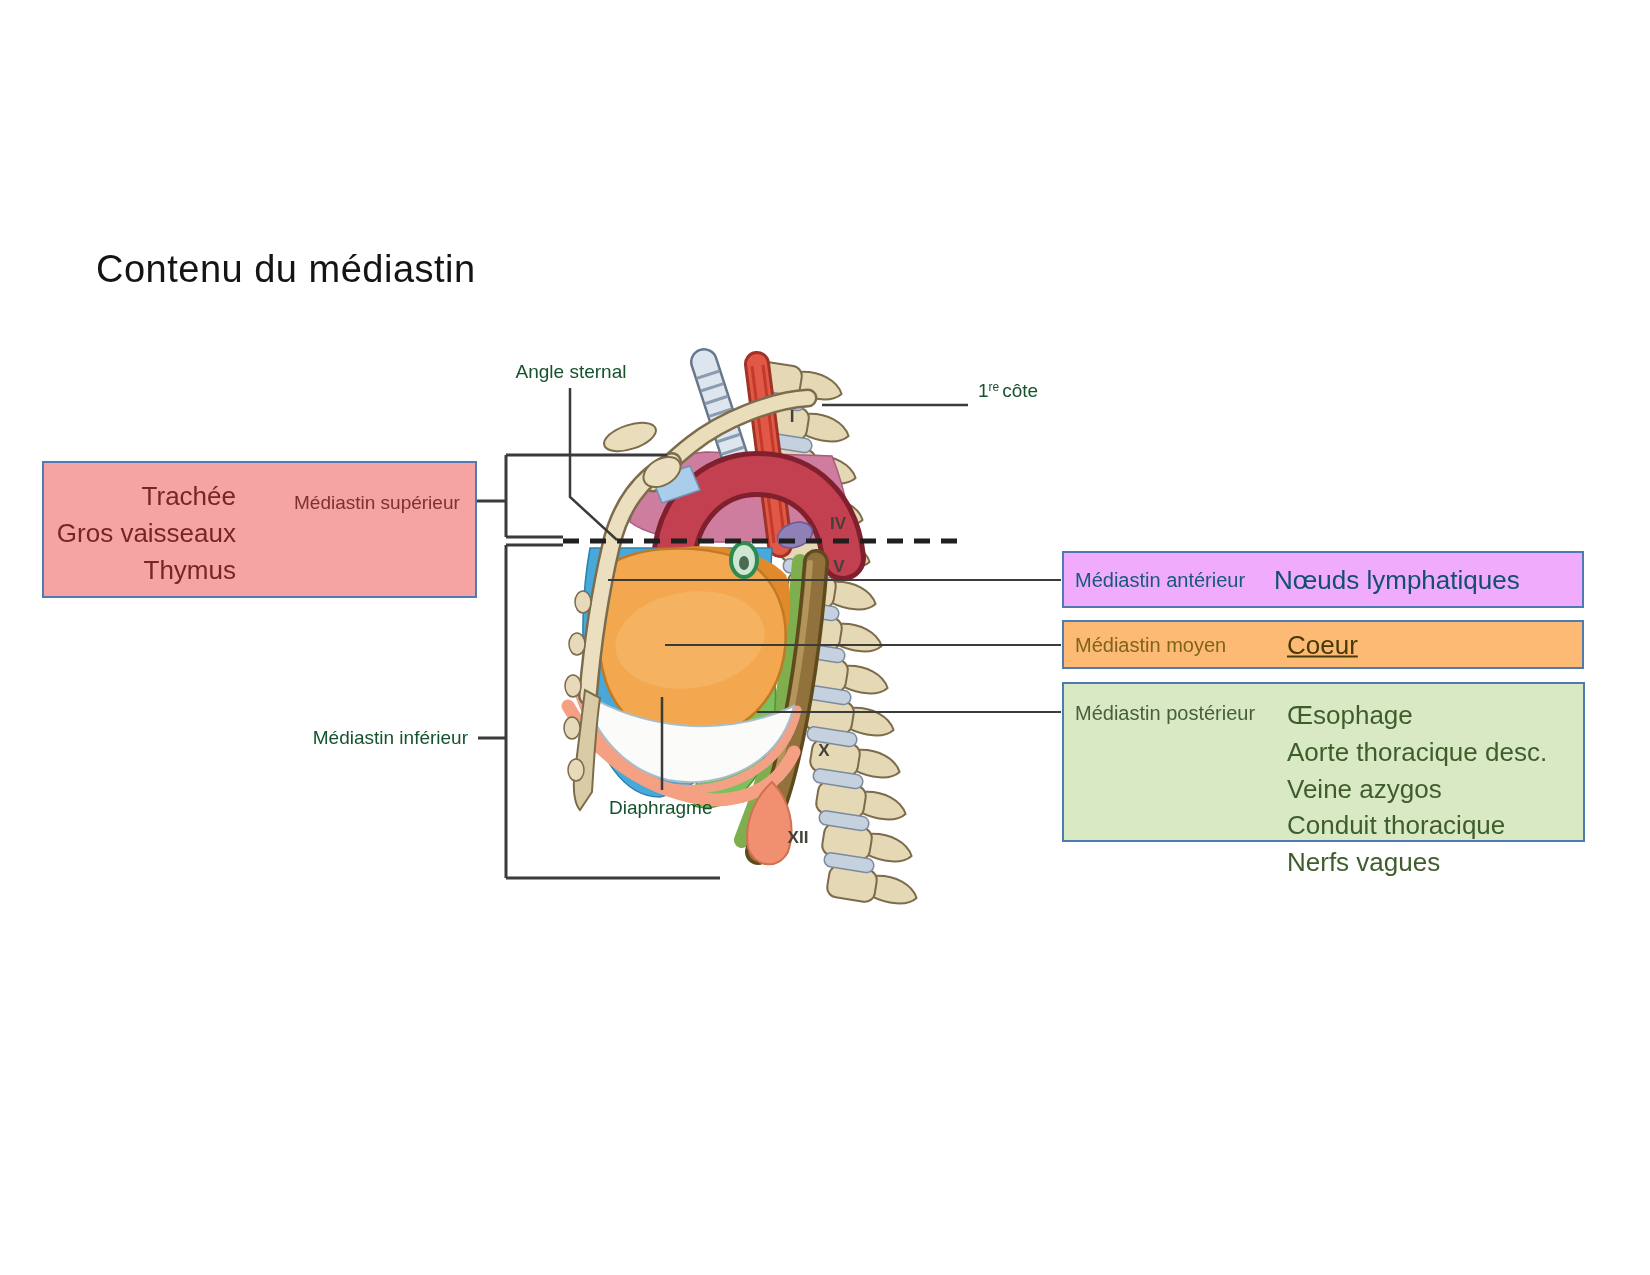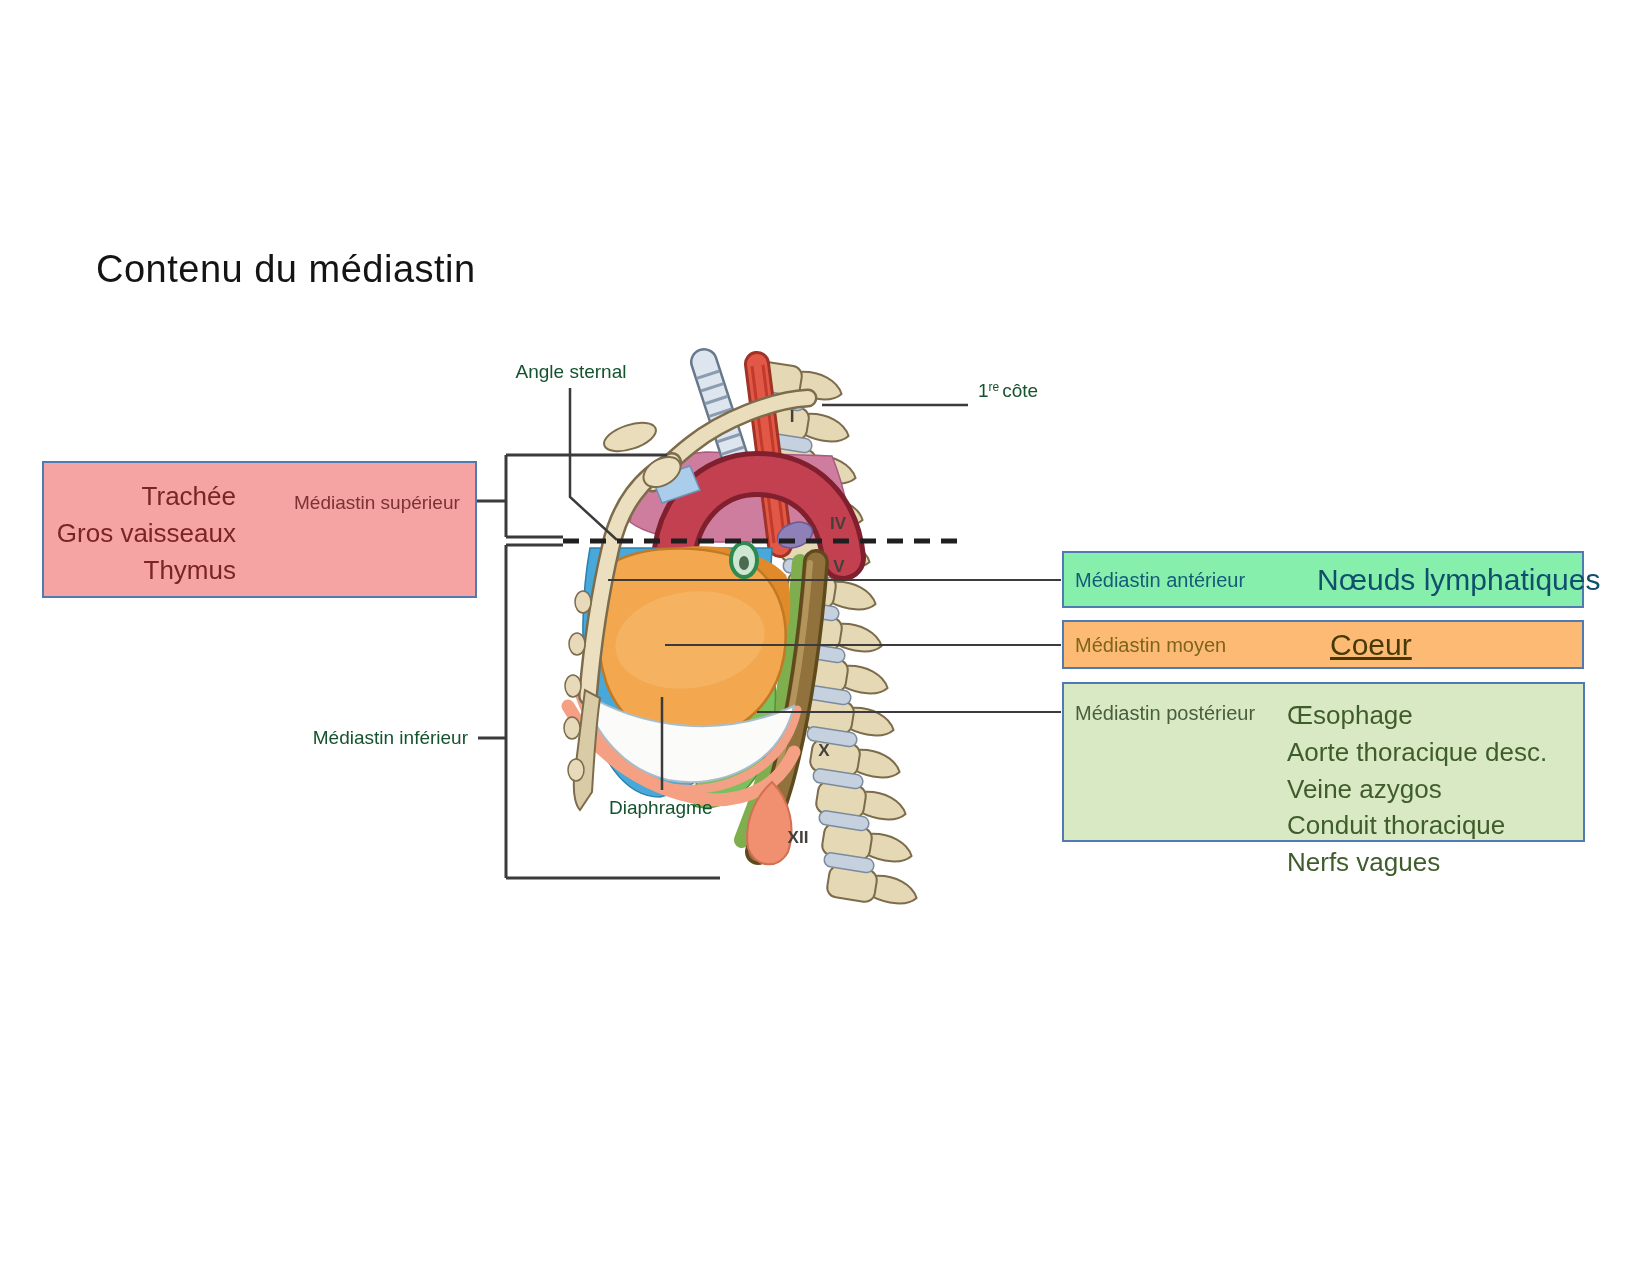--- a/index.html
+++ b/index.html
@@ -25,25 +25,25 @@
   .region-box{box-sizing:border-box;border:2px solid #4f7ab2;}
   #box-sup{left:42px;top:461px;width:435px;height:137px;background:#f5a3a3;}
   #box-sup .items{
     position:absolute;left:0;top:15px;width:192px;text-align:right;
     font-size:26px;line-height:37px;color:#7b2424;white-space:nowrap;
   }
   #box-sup .med-sup{
     position:absolute;left:250px;top:40px;transform:translate(0,-50%);
     font-size:19px;color:#7a3232;white-space:nowrap;
   }
-  #box-ant{left:1062px;top:551px;width:522px;height:57px;background:#86efac;}
+  #box-ant{left:1062px;top:551px;width:522px;height:57px;background:#f0abfc;}
   #box-moy{left:1062px;top:620px;width:522px;height:49px;background:#fdba74;}
   #box-post{left:1062px;top:682px;width:523px;height:160px;background:#d9e9c4;}
   .box-label{position:absolute;left:11px;top:50%;transform:translateY(-50%);font-size:20px;white-space:nowrap;}
-  .box-content{position:absolute;top:50%;transform:translateY(-50%);font-size:30px;white-space:nowrap;margin-left:43px;}
+  .box-content{position:absolute;top:50%;transform:translateY(-50%);font-size:26px;white-space:nowrap;}
   #box-ant .box-label{color:#155a78;}
   #box-ant .box-content{left:210px;color:#10506c;}
   #box-moy .box-label{color:#7c641d;}
   #box-moy .box-content{left:223px;color:#463a06;text-decoration:underline;}
   #box-post .box-label{top:18px;transform:none;color:#475f3d;}
   #box-post .list{
     position:absolute;left:223px;top:13px;font-size:26px;line-height:36.8px;
     color:#3f5d2b;white-space:nowrap;
   }
 </style>

